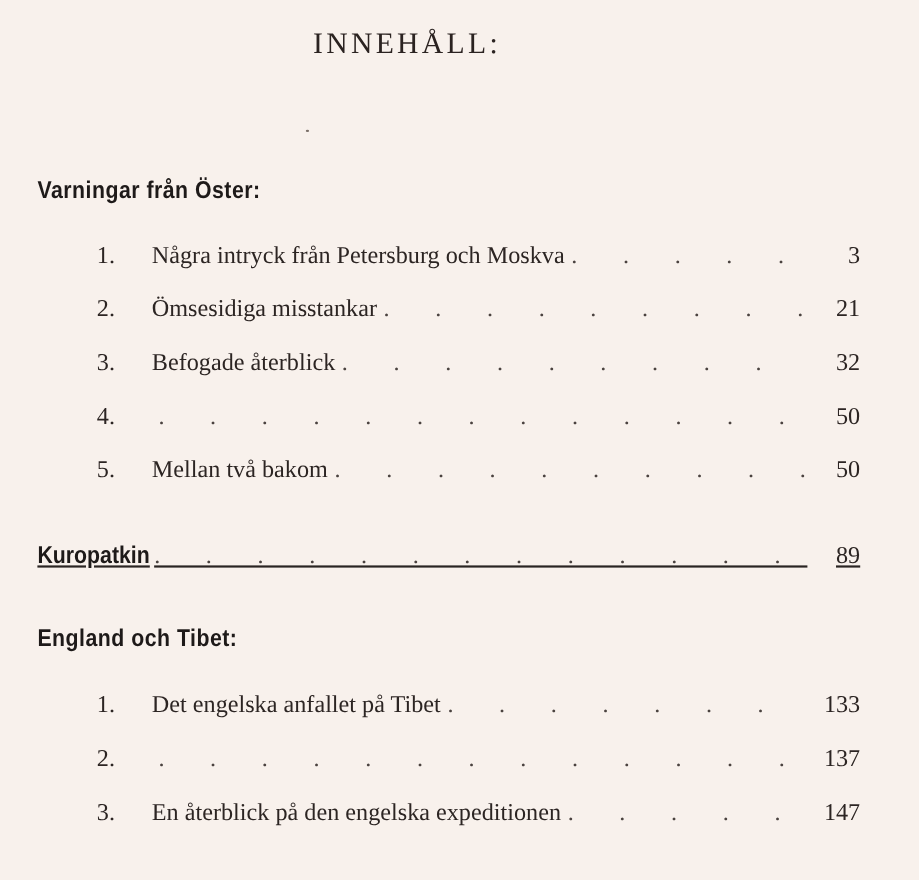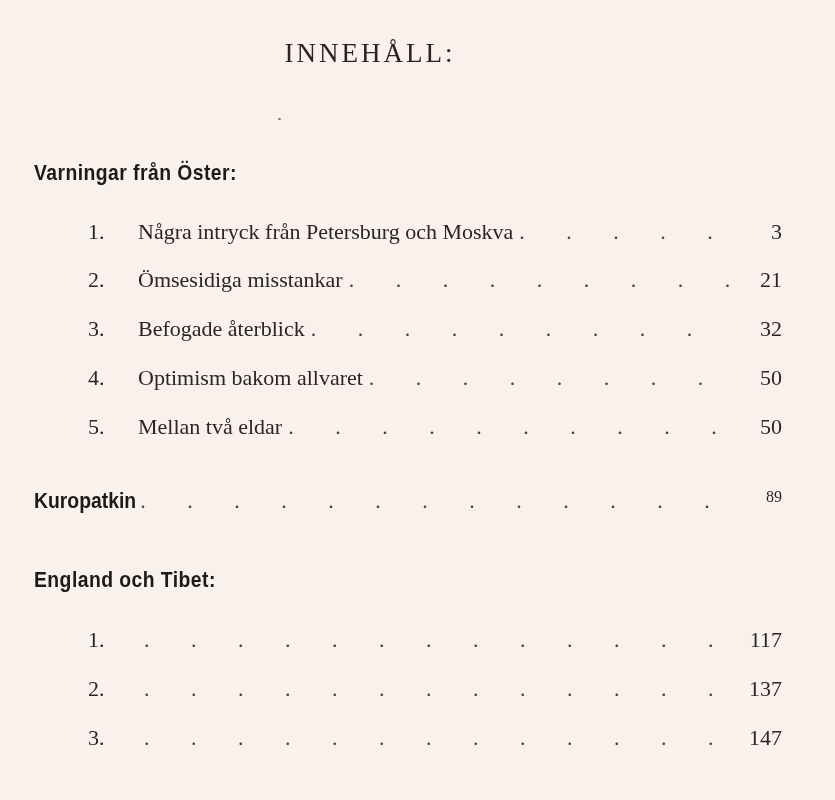--- a/index.html
+++ b/index.html
@@ -9,21 +9,21 @@
   body {
     width: 835px;
     height: 800px;
     background: #f8f1ec;
     position: relative;
     overflow: hidden;
     color: #2a2422;
   }
   .page-title {
     position: absolute;
-    top: 38px;
+    top: 24px;
     left: 0;
     width: 740px;
     text-align: center;
     font-family: "Liberation Serif", "DejaVu Serif", serif;
     font-size: 27px;
     letter-spacing: 3px;
     color: #2b2321;
   }
   .speck {
     position: absolute;
@@ -76,21 +76,22 @@
     text-align: right;
     padding-left: 8px;
     min-width: 40px;
   }
   .top-entry {
     position: absolute;
     left: 34px;
     width: 748px;
     height: 30px;
     display: flex;
-    align-items: flex-start;
+    align-items: flex-end;
+    text-decoration: underline;
   }
   .top-entry .label {
     font-family: "Liberation Sans", "DejaVu Sans", sans-serif;
     font-weight: bold;
     font-size: 22px;
     color: #1e1a19;
     white-space: nowrap;
     transform: scaleX(0.88);
     transform-origin: left center;
     display: inline-block;
@@ -101,21 +102,21 @@
     overflow: hidden;
     white-space: nowrap;
     letter-spacing: 18px;
     padding-left: 6px;
     font-family: "Liberation Serif", "DejaVu Serif", serif;
     font-size: 22px;
     color: #4a423f;
   }
   .top-entry .page {
     font-family: "Liberation Serif", "DejaVu Serif", serif;
-    font-size: 16px;
+    font-size: 22px;
     color: #2c2523;
     padding-left: 8px;
     min-width: 40px;
     text-align: right;
   }
 </style>
 </head>
 <body>
 
 <div class="page-title">INNEHÅLL:</div>
@@ -136,46 +137,47 @@
   <span class="page">21</span>
 </div>
 <div class="entry" style="top:316px;">
   <span class="num">3.</span>
   <span class="label">Befogade återblick</span>
   <span class="leader">. . . . . . . . . . . . . . . . . . . . . . . . . . . . . . . . . . . .</span>
   <span class="page">32</span>
 </div>
 <div class="entry" style="top:365px;">
   <span class="num">4.</span>
-  <span class="label">Optimism bakom allvaret</span>
   <span class="leader">. . . . . . . . . . . . . . . . . . . . . . . . . . . . . . . . . . . .</span>
   <span class="page">50</span>
 </div>
 <div class="entry" style="top:414px;">
   <span class="num">5.</span>
-  <span class="label">Mellan två eldar</span>
+  <span class="label">Mellan två bakom</span>
   <span class="leader">. . . . . . . . . . . . . . . . . . . . . . . . . . . . . . . . . . . .</span>
   <span class="page">50</span>
 </div>
 
 <div class="top-entry" style="top:488px;">
   <span class="label">Kuropatkin</span>
   <span class="leader">. . . . . . . . . . . . . . . . . . . . . . . . . . . . . . . . . . . .</span>
   <span class="page">89</span>
 </div>
 
 <div class="section-heading" style="top:567px;">England och Tibet:</div>
 
 <div class="entry" style="top:627px;">
   <span class="num">1.</span>
+  <span class="label">Det engelska anfallet på Tibet</span>
   <span class="leader">. . . . . . . . . . . . . . . . . . . . . . . . . . . . . . . . . . . .</span>
-  <span class="page">117</span>
+  <span class="page">133</span>
 </div>
 <div class="entry" style="top:676px;">
   <span class="num">2.</span>
   <span class="leader">. . . . . . . . . . . . . . . . . . . . . . . . . . . . . . . . . . . .</span>
   <span class="page">137</span>
 </div>
 <div class="entry" style="top:725px;">
   <span class="num">3.</span>
+  <span class="label">En återblick på den engelska expeditionen</span>
   <span class="leader">. . . . . . . . . . . . . . . . . . . . . . . . . . . . . . . . . . . .</span>
   <span class="page">147</span>
 </div>
 
 </body></html>

